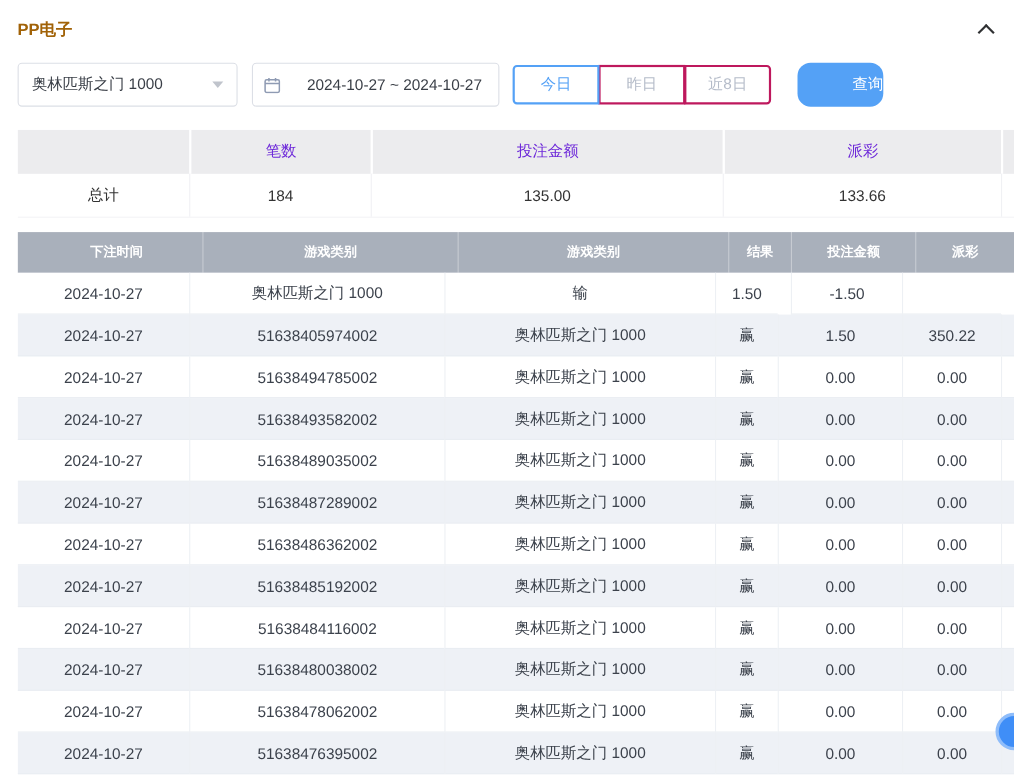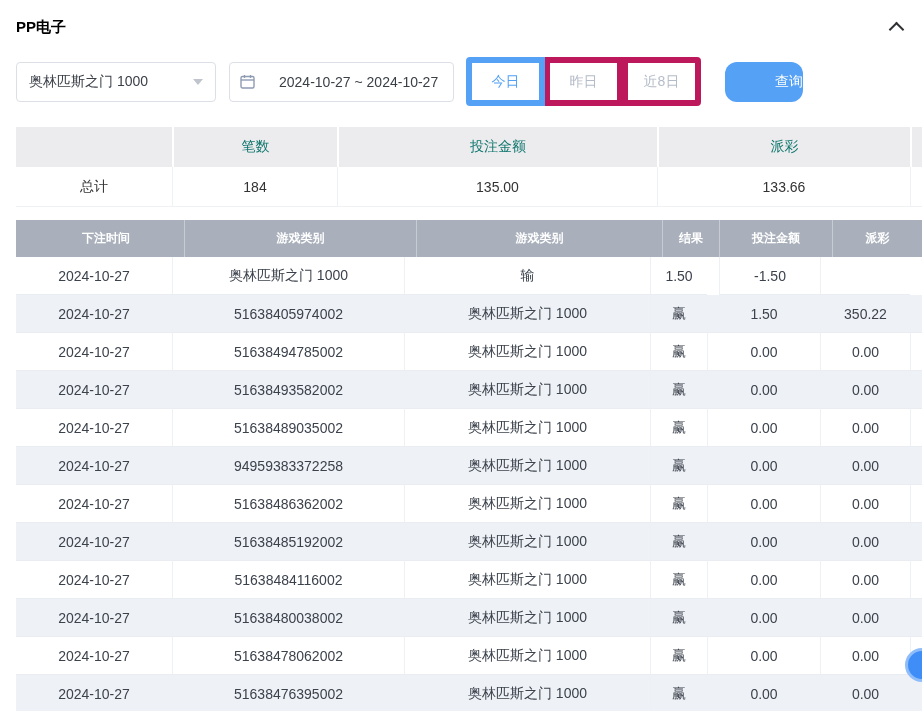--- a/index.html
+++ b/index.html
@@ -14,21 +14,21 @@
   .panel { padding-left: 16px; }
 
   
   .panel-header {
     height: 44px;
     display: flex;
     align-items: center;
     justify-content: space-between;
     padding: 10px 20px 0 0;
   }
-  .title { font-size: 15px; font-weight: bold; color: #000000; }
+  .title { font-size: 15px; font-weight: bold; color: #a16207; }
   .chevron-up {
     width: 11px; height: 11px;
     border-top: 2px solid #303133;
     border-right: 2px solid #303133;
     transform: rotate(-45deg);
     margin-top: 5px;
     cursor: pointer;
   }
 
   
@@ -49,22 +49,22 @@
   .date-input {
     margin-left: 13px; width: 225px; height: 40px;
     border: 1px solid #dcdfe6; border-radius: 4px;
     display: flex; align-items: center;
     padding: 0 10px; font-size: 14px; color: #3a3f47;
     cursor: pointer; background: #fff; gap: 16px;
   }
   .date-input .cal { margin-right: 8px; display: flex; }
   .quick-group { display: flex; margin-left: 12px; }
   .quick-btn {
-    width: 79px; height: 49px;
-    background: #fff; border: 6px solid #be185d;
+    width: 79px; height: 36px;
+    background: #fff; border: 2px solid #be185d;
     color: #b5bcc9; font-size: 14px; cursor: pointer;
     margin-left: -1px; font-family: inherit;
   }
   .quick-btn:first-child { margin-left: 0; border-radius: 4px 0 0 4px; }
   .quick-btn:last-child { border-radius: 0 4px 4px 0; }
   .quick-btn.active { border-color: #54a1f6; color: #54a1f6; position: relative; z-index: 1; }
   .search-btn {
     margin-left: 24px; width: 78px; height: 40px;
     background: #54a1f6; border: none; border-radius: 12px;
     color: #fff; font-size: 14px; cursor: pointer; font-family: inherit; text-align: right;
@@ -73,21 +73,21 @@
   
   .summary { margin-top: 21px; width: 906px; overflow: hidden; }
   .summary-head, .summary-body {
     display: grid;
     grid-template-columns: 156px 165px 320px 253px 86px;
     height: 40px;
   }
   .summary-head > div {
     background: #ececee;
     display: flex; align-items: center; justify-content: center;
-    font-size: 14px; color: #0f766e;
+    font-size: 14px; color: #6d28d9;
     border-left: 2px solid #fff;
   }
   .summary-head > div:first-child { border-left: none; }
   .summary-body { border-bottom: 1px solid #f0f1f4; }
   .summary-body > div {
     display: flex; align-items: center; justify-content: center;
     font-size: 14px; color: #333;
     border-left: 1px solid #f0f1f4;
   }
   .summary-body > div:first-child { border-left: none; }
@@ -228,21 +228,21 @@
     <div>2024-10-27</div>
     <div>51638489035002</div>
     <div>奥林匹斯之门 1000</div>
     <div>赢</div>
     <div>0.00</div>
     <div>0.00</div>
     <div></div>
   </div>
         <div class="bt-row alt">
     <div>2024-10-27</div>
-    <div>94959383372258</div>
+    <div>51638487289002</div>
     <div>奥林匹斯之门 1000</div>
     <div>赢</div>
     <div>0.00</div>
     <div>0.00</div>
     <div></div>
   </div>
         <div class="bt-row">
     <div>2024-10-27</div>
     <div>51638486362002</div>
     <div>奥林匹斯之门 1000</div>

